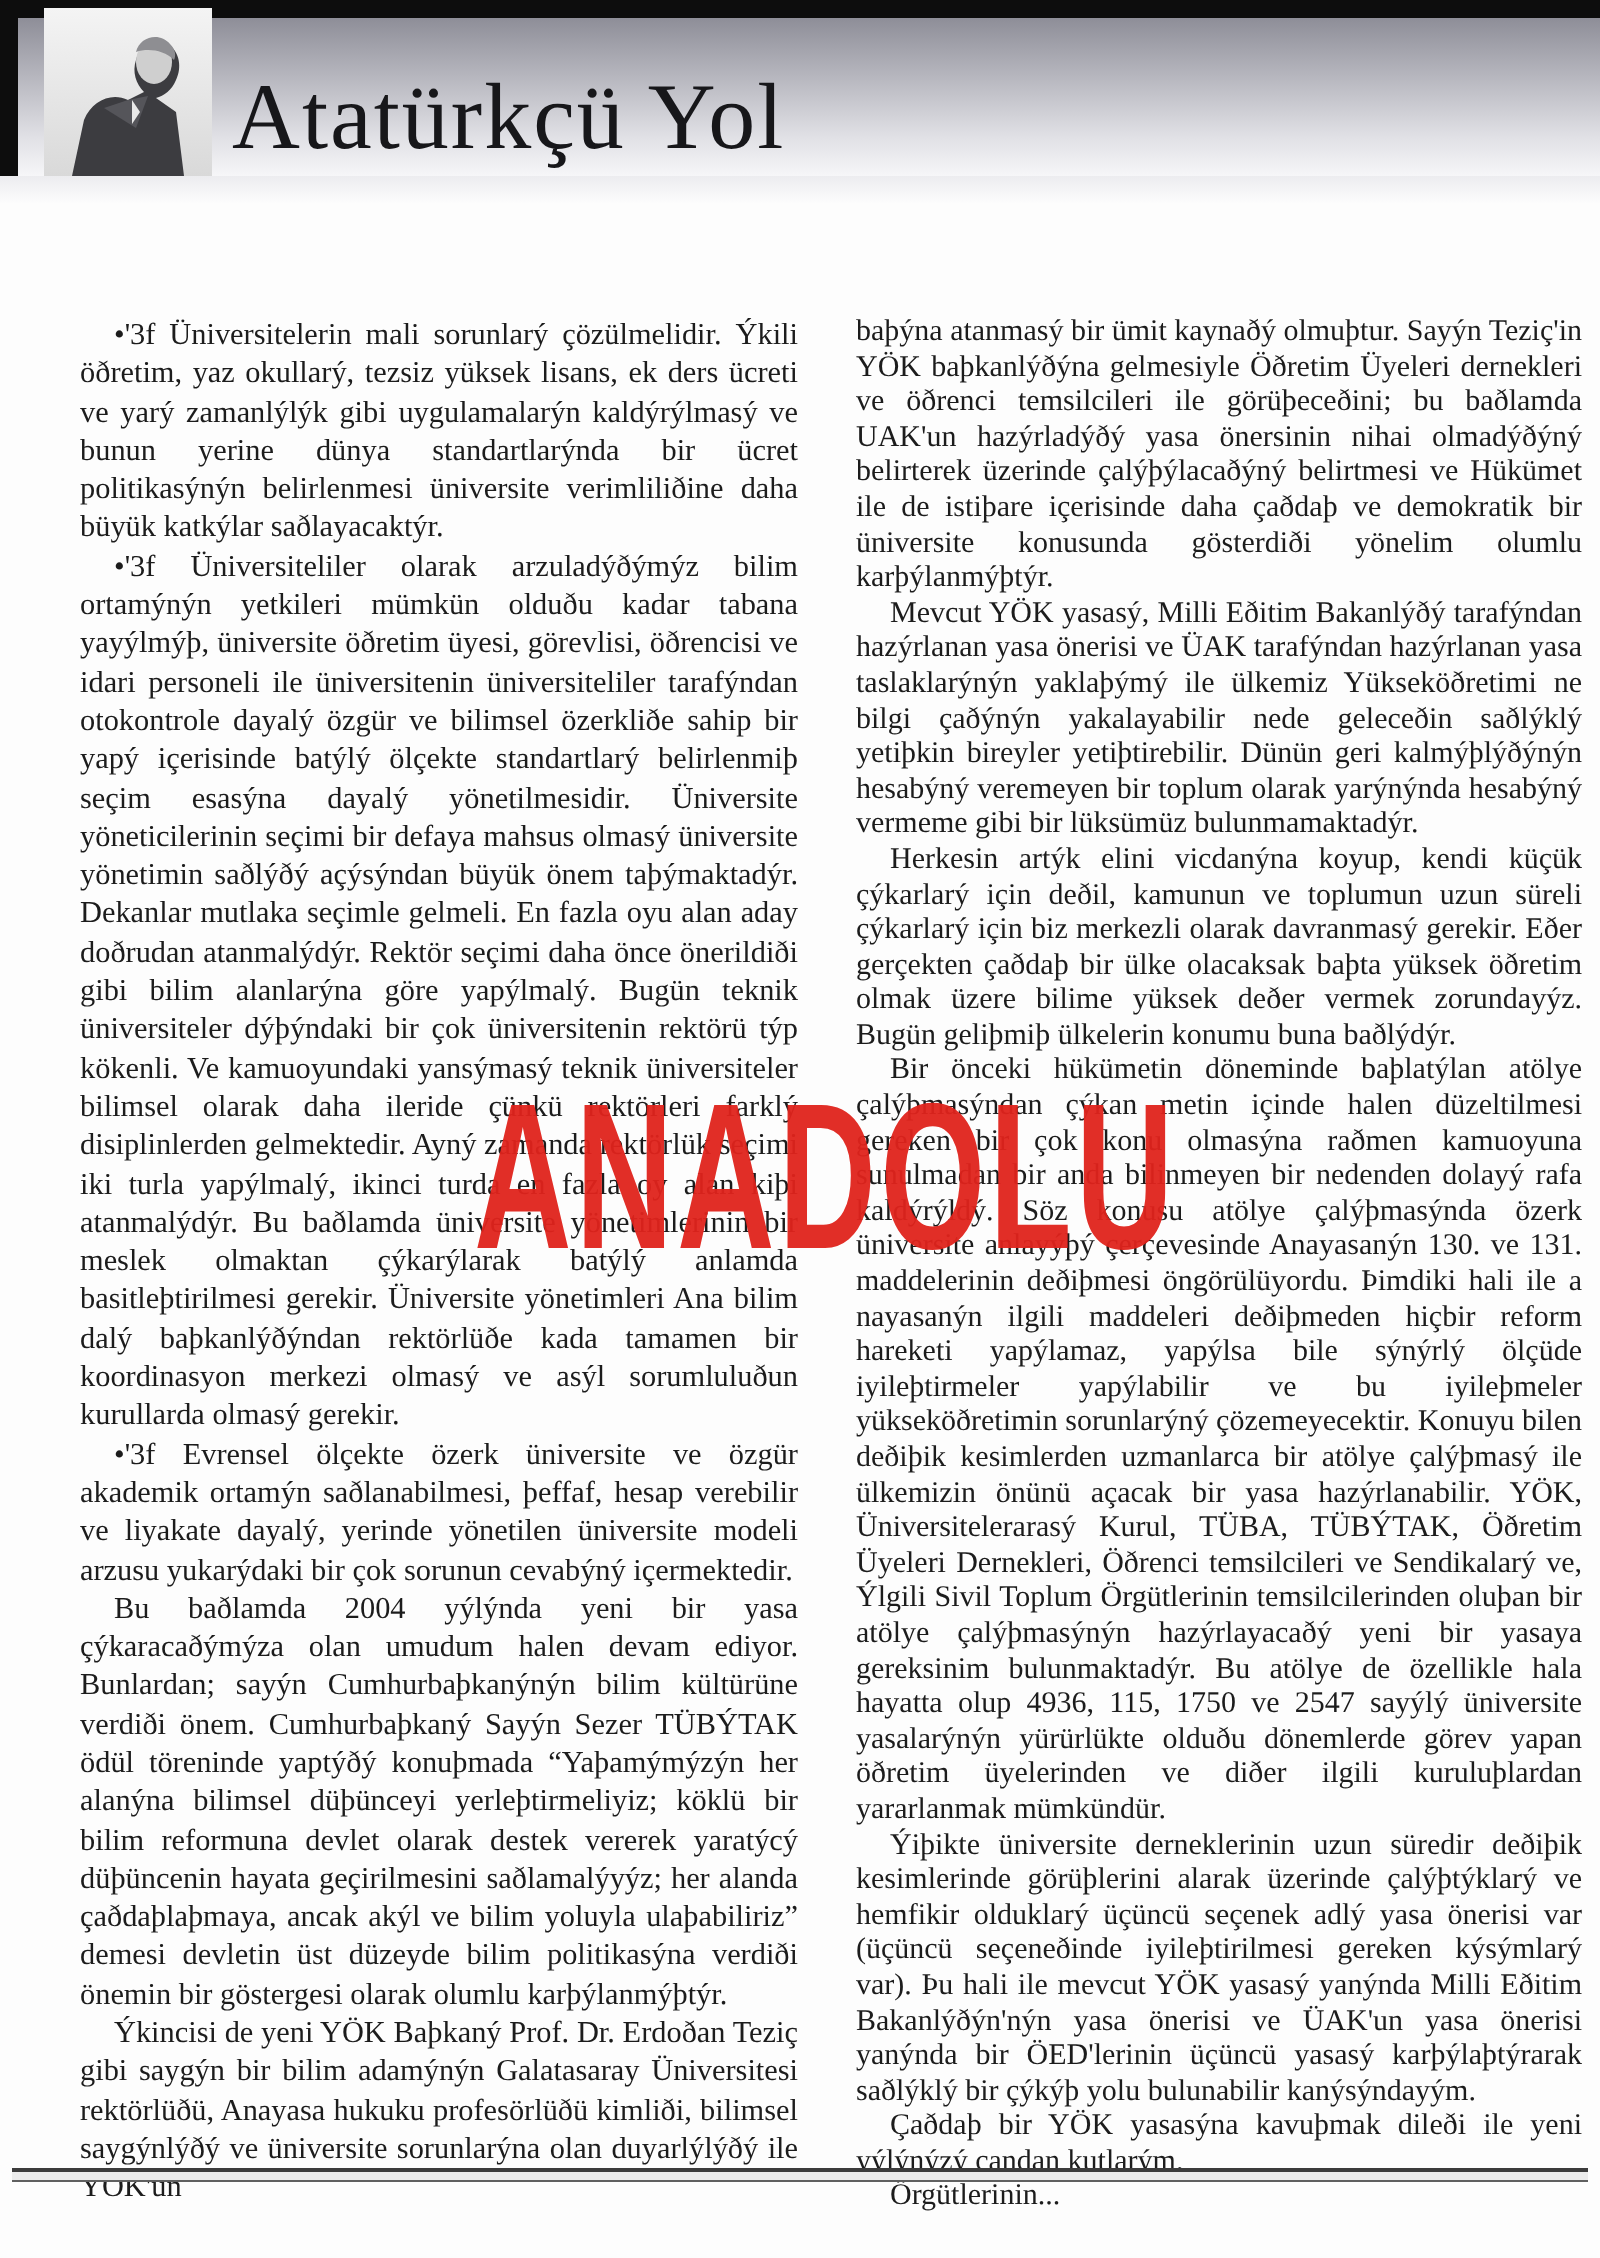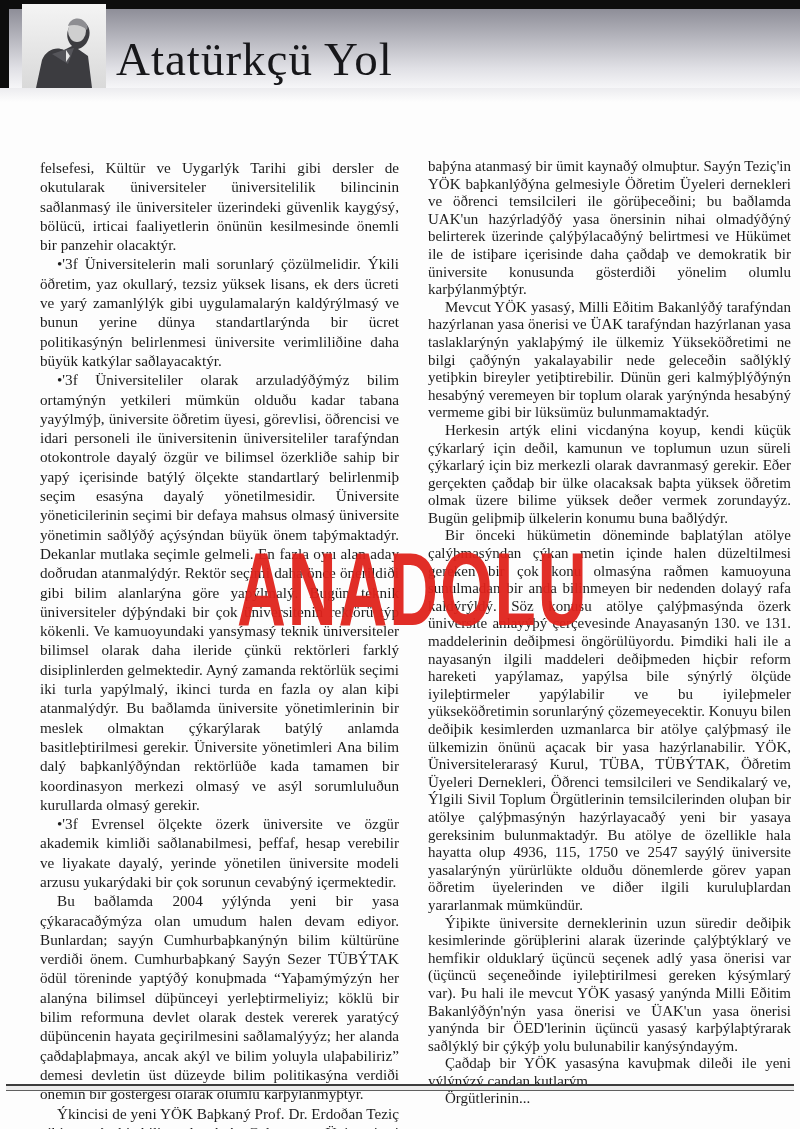--- a/index.html
+++ b/index.html
@@ -67,24 +67,23 @@
         <path d="M30,50 L42,46 L52,44 L46,60 Z" fill="#55555a"></path>
         <path d="M44,46 L48,52 L44,58 Z" fill="#e8e8e8"></path>
       </svg>
     </div>
 
     <h1 class="title">Atatürkçü Yol</h1>
   </header>
 
   <main>
     <div class="col col-left" id="col-left">
-        <p class="para">felsefesi, Kültür ve Uygarlýk Tarihi gibi dersler de okutularak üniversiteler üniversitelilik bilincinin saðlanmasý ile üniversiteler üzerindeki güvenlik kaygýsý, bölücü, irticai faaliyetlerin önünün kesilmesinde önemli bir panzehir olacaktýr.</p>
         <p class="para indent">•'3f Üniversitelerin mali sorunlarý çözülmelidir. Ýkili öðretim, yaz okullarý, tezsiz yüksek lisans, ek ders ücreti ve yarý zamanlýlýk gibi uygulamalarýn kaldýrýlmasý ve bunun yerine dünya standartlarýnda bir ücret politikasýnýn belirlenmesi üniversite verimliliðine daha büyük katkýlar saðlayacaktýr.</p>
         <p class="para indent">•'3f Üniversiteliler olarak arzuladýðýmýz bilim ortamýnýn yetkileri mümkün olduðu kadar tabana yayýlmýþ, üniversite öðretim üyesi, görevlisi, öðrencisi ve idari personeli ile üniversitenin üniversiteliler tarafýndan otokontrole dayalý özgür ve bilimsel özerkliðe sahip bir yapý içerisinde batýlý ölçekte standartlarý belirlenmiþ seçim esasýna dayalý yönetilmesidir. Üniversite yöneticilerinin seçimi bir defaya mahsus olmasý üniversite yönetimin saðlýðý açýsýndan büyük önem taþýmaktadýr. Dekanlar mutlaka seçimle gelmeli. En fazla oyu alan aday doðrudan atanmalýdýr. Rektör seçimi daha önce önerildiði gibi bilim alanlarýna göre yapýlmalý. Bugün teknik üniversiteler dýþýndaki bir çok üniversitenin rektörü týp kökenli. Ve kamuoyundaki yansýmasý teknik üniversiteler bilimsel olarak daha ileride çünkü rektörleri farklý disiplinlerden gelmektedir. Ayný zamanda rektörlük seçimi iki turla yapýlmalý, ikinci turda en fazla oy alan kiþi atanmalýdýr. Bu baðlamda üniversite yönetimlerinin bir meslek olmaktan çýkarýlarak batýlý anlamda basitleþtirilmesi gerekir. Üniversite yönetimleri Ana bilim dalý baþkanlýðýndan rektörlüðe kada tamamen bir koordinasyon merkezi olmasý ve asýl sorumluluðun kurullarda olmasý gerekir.</p>
-        <p class="para indent">•'3f Evrensel ölçekte özerk üniversite ve özgür akademik kimliði saðlanabilmesi, þeffaf, hesap verebilir ve liyakate dayalý, yerinde yönetilen üniversite modeli arzusu yukarýdaki bir çok sorunun cevabýný içermektedir.</p>
+        <p class="para indent">•'3f Evrensel ölçekte özerk üniversite ve özgür akademik ortamýn saðlanabilmesi, þeffaf, hesap verebilir ve liyakate dayalý, yerinde yönetilen üniversite modeli arzusu yukarýdaki bir çok sorunun cevabýný içermektedir.</p>
         <p class="para indent">Bu baðlamda 2004 yýlýnda yeni bir yasa çýkaracaðýmýza olan umudum halen devam ediyor. Bunlardan; sayýn Cumhurbaþkanýnýn bilim kültürüne verdiði önem. Cumhurbaþkaný Sayýn Sezer TÜBÝTAK ödül töreninde yaptýðý konuþmada “Yaþamýmýzýn her alanýna bilimsel düþünceyi yerleþtirmeliyiz; köklü bir bilim reformuna devlet olarak destek vererek yaratýcý düþüncenin hayata geçirilmesini saðlamalýyýz; her alanda çaðdaþlaþmaya, ancak akýl ve bilim yoluyla ulaþabiliriz” demesi devletin üst düzeyde bilim politikasýna verdiði önemin bir göstergesi olarak olumlu karþýlanmýþtýr.</p>
         <p class="para indent">Ýkincisi de yeni YÖK Baþkaný Prof. Dr. Erdoðan Teziç gibi saygýn bir bilim adamýnýn Galatasaray Üniversitesi rektörlüðü, Anayasa hukuku profesörlüðü kimliði, bilimsel saygýnlýðý ve üniversite sorunlarýna olan duyarlýlýðý ile YÖK'ün</p>
       </div>
     <div class="col col-right" id="col-right">
         <p class="para">baþýna atanmasý bir ümit kaynaðý olmuþtur. Sayýn Teziç'in YÖK baþkanlýðýna gelmesiyle Öðretim Üyeleri dernekleri ve öðrenci temsilcileri ile görüþeceðini; bu baðlamda UAK'un hazýrladýðý yasa önersinin nihai olmadýðýný belirterek üzerinde çalýþýlacaðýný belirtmesi ve Hükümet ile de istiþare içerisinde daha çaðdaþ ve demokratik bir üniversite konusunda gösterdiði yönelim olumlu karþýlanmýþtýr.</p>
         <p class="para indent">Mevcut YÖK yasasý, Milli Eðitim Bakanlýðý tarafýndan hazýrlanan yasa önerisi ve ÜAK tarafýndan hazýrlanan yasa taslaklarýnýn yaklaþýmý ile ülkemiz Yükseköðretimi ne bilgi çaðýnýn yakalayabilir nede geleceðin saðlýklý yetiþkin bireyler yetiþtirebilir. Dünün geri kalmýþlýðýnýn hesabýný veremeyen bir toplum olarak yarýnýnda hesabýný vermeme gibi bir lüksümüz bulunmamaktadýr.</p>
         <p class="para indent">Herkesin artýk elini vicdanýna koyup, kendi küçük çýkarlarý için deðil, kamunun ve toplumun uzun süreli çýkarlarý için biz merkezli olarak davranmasý gerekir. Eðer gerçekten çaðdaþ bir ülke olacaksak baþta yüksek öðretim olmak üzere bilime yüksek deðer vermek zorundayýz. Bugün geliþmiþ ülkelerin konumu buna baðlýdýr.</p>
         <p class="para indent">Bir önceki hükümetin döneminde baþlatýlan atölye çalýþmasýndan çýkan metin içinde halen düzeltilmesi gereken bir çok konu olmasýna raðmen kamuoyuna sunulmadan bir anda bilinmeyen bir nedenden dolayý rafa kaldýrýldý. Söz konusu atölye çalýþmasýnda özerk üniversite anlayýþý çerçevesinde Anayasanýn 130. ve 131. maddelerinin deðiþmesi öngörülüyordu. Þimdiki hali ile a nayasanýn ilgili maddeleri deðiþmeden hiçbir reform hareketi yapýlamaz, yapýlsa bile sýnýrlý ölçüde iyileþtirmeler yapýlabilir ve bu iyileþmeler yükseköðretimin sorunlarýný çözemeyecektir. Konuyu bilen deðiþik kesimlerden uzmanlarca bir atölye çalýþmasý ile ülkemizin önünü açacak bir yasa hazýrlanabilir. YÖK, Üniversitelerarasý Kurul, TÜBA, TÜBÝTAK, Öðretim Üyeleri Dernekleri, Öðrenci temsilcileri ve Sendikalarý ve, Ýlgili Sivil Toplum Örgütlerinin temsilcilerinden oluþan bir atölye çalýþmasýnýn hazýrlayacaðý yeni bir yasaya gereksinim bulunmaktadýr. Bu atölye de özellikle hala hayatta olup 4936, 115, 1750 ve 2547 sayýlý üniversite yasalarýnýn yürürlükte olduðu dönemlerde görev yapan öðretim üyelerinden ve diðer ilgili kuruluþlardan yararlanmak mümkündür.</p>
         <p class="para indent">Ýiþikte üniversite derneklerinin uzun süredir deðiþik kesimlerinde görüþlerini alarak üzerinde çalýþtýklarý ve hemfikir olduklarý üçüncü seçenek adlý yasa önerisi var (üçüncü seçeneðinde iyileþtirilmesi gereken kýsýmlarý var). Þu hali ile mevcut YÖK yasasý yanýnda Milli Eðitim Bakanlýðýn'nýn yasa önerisi ve ÜAK'un yasa önerisi yanýnda bir ÖED'lerinin üçüncü yasasý karþýlaþtýrarak saðlýklý bir çýkýþ yolu bulunabilir kanýsýndayým.</p>
         <p class="para indent">Çaðdaþ bir YÖK yasasýna kavuþmak dileði ile yeni yýlýnýzý candan kutlarým.</p>

